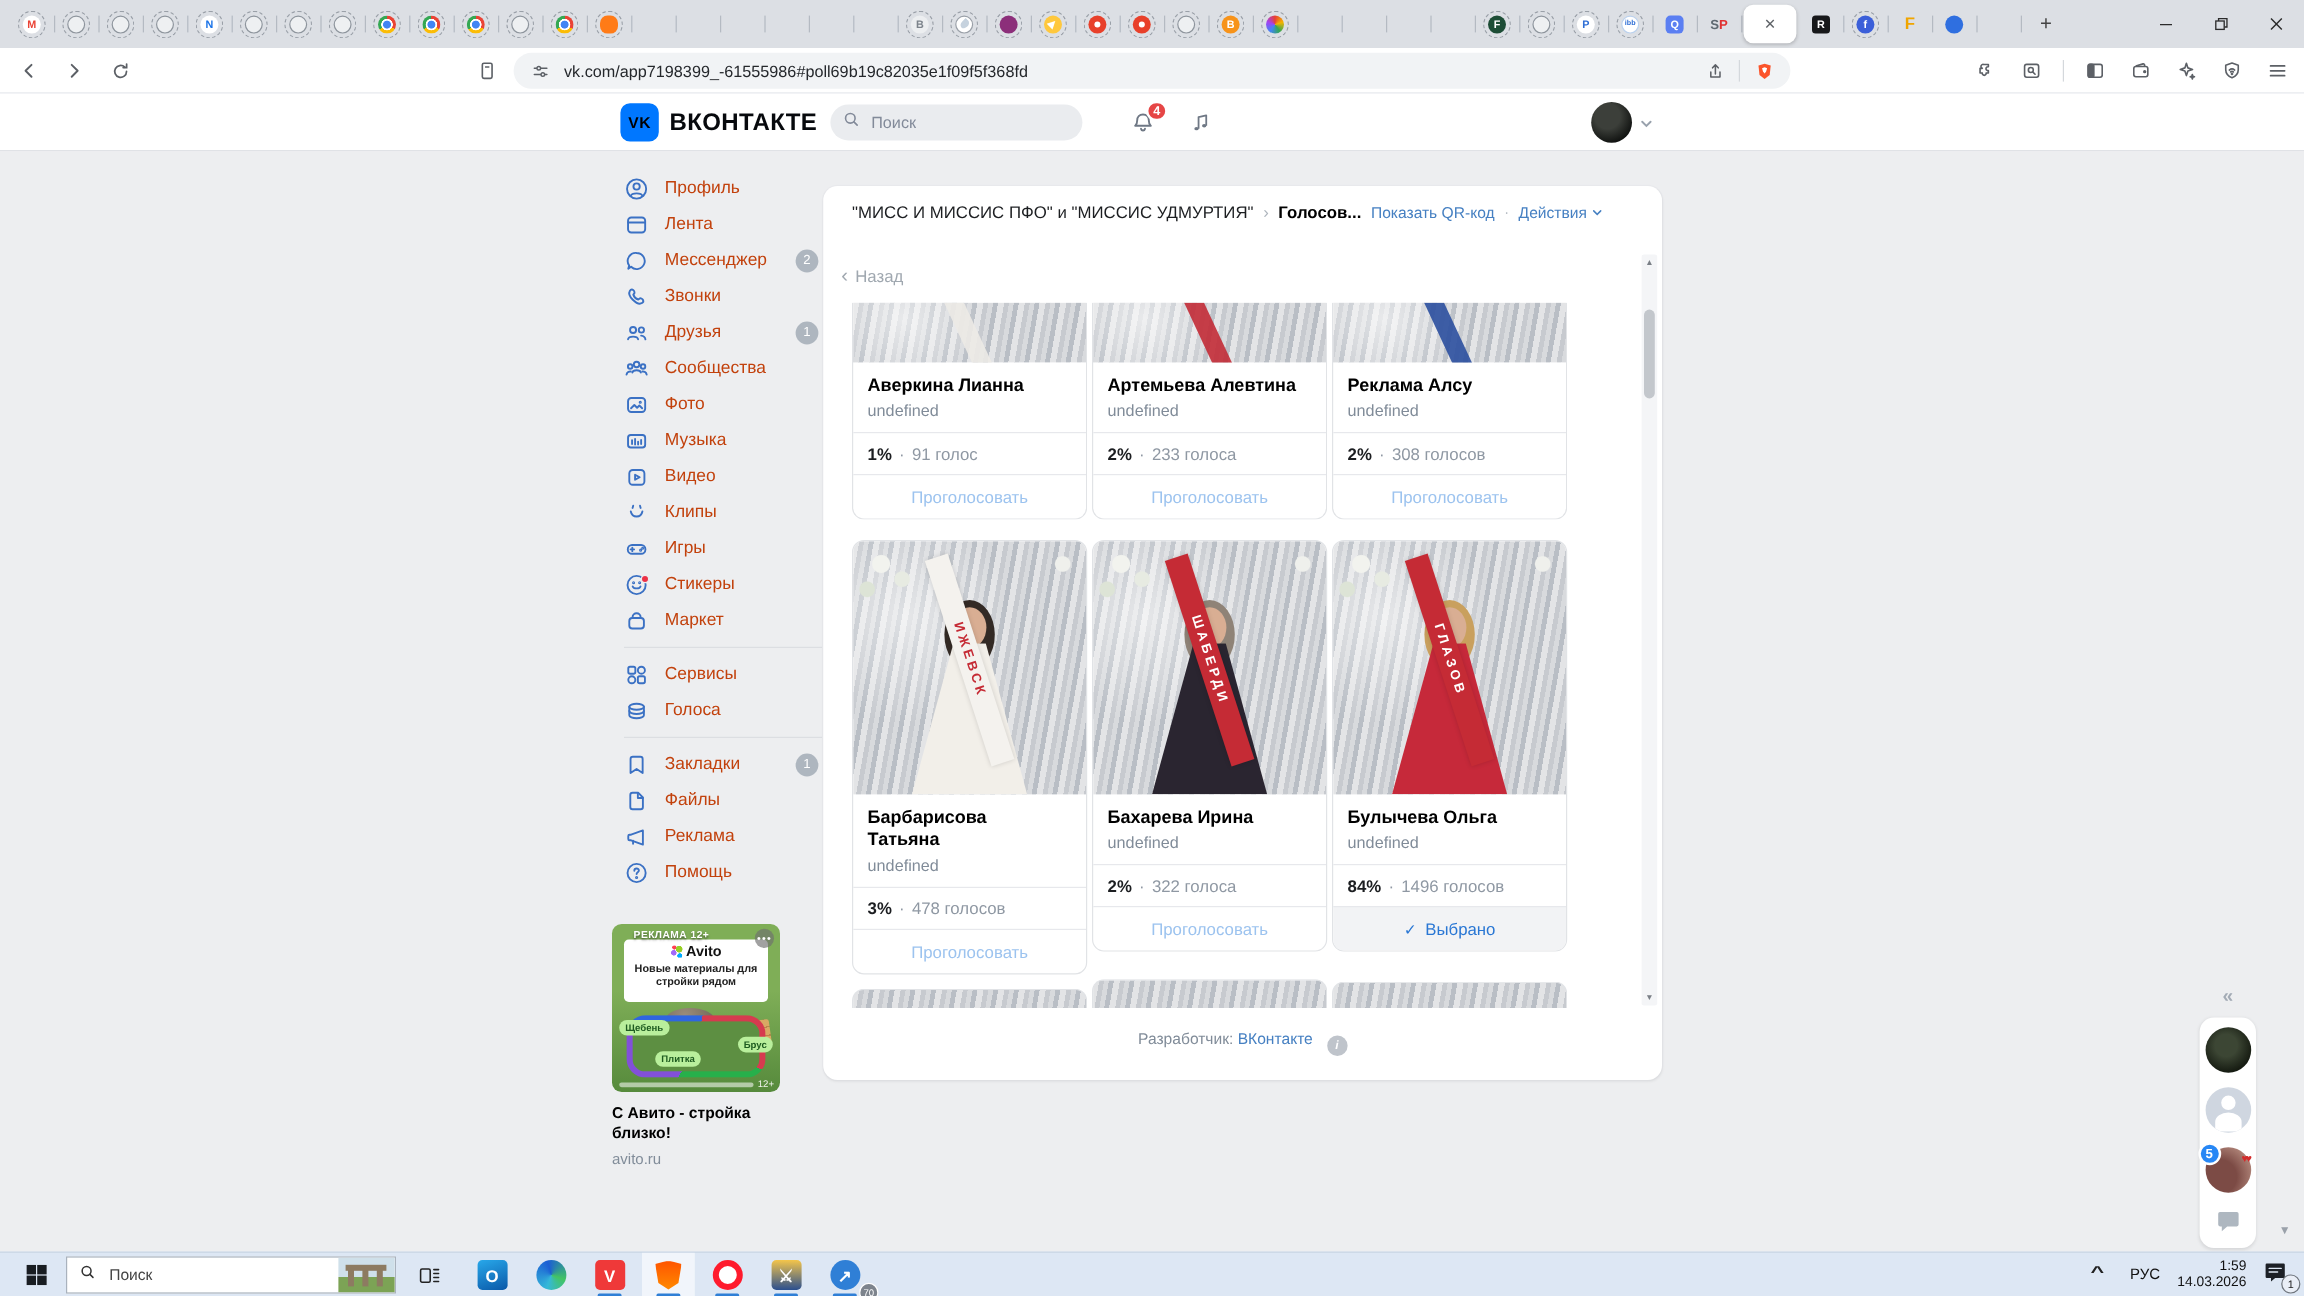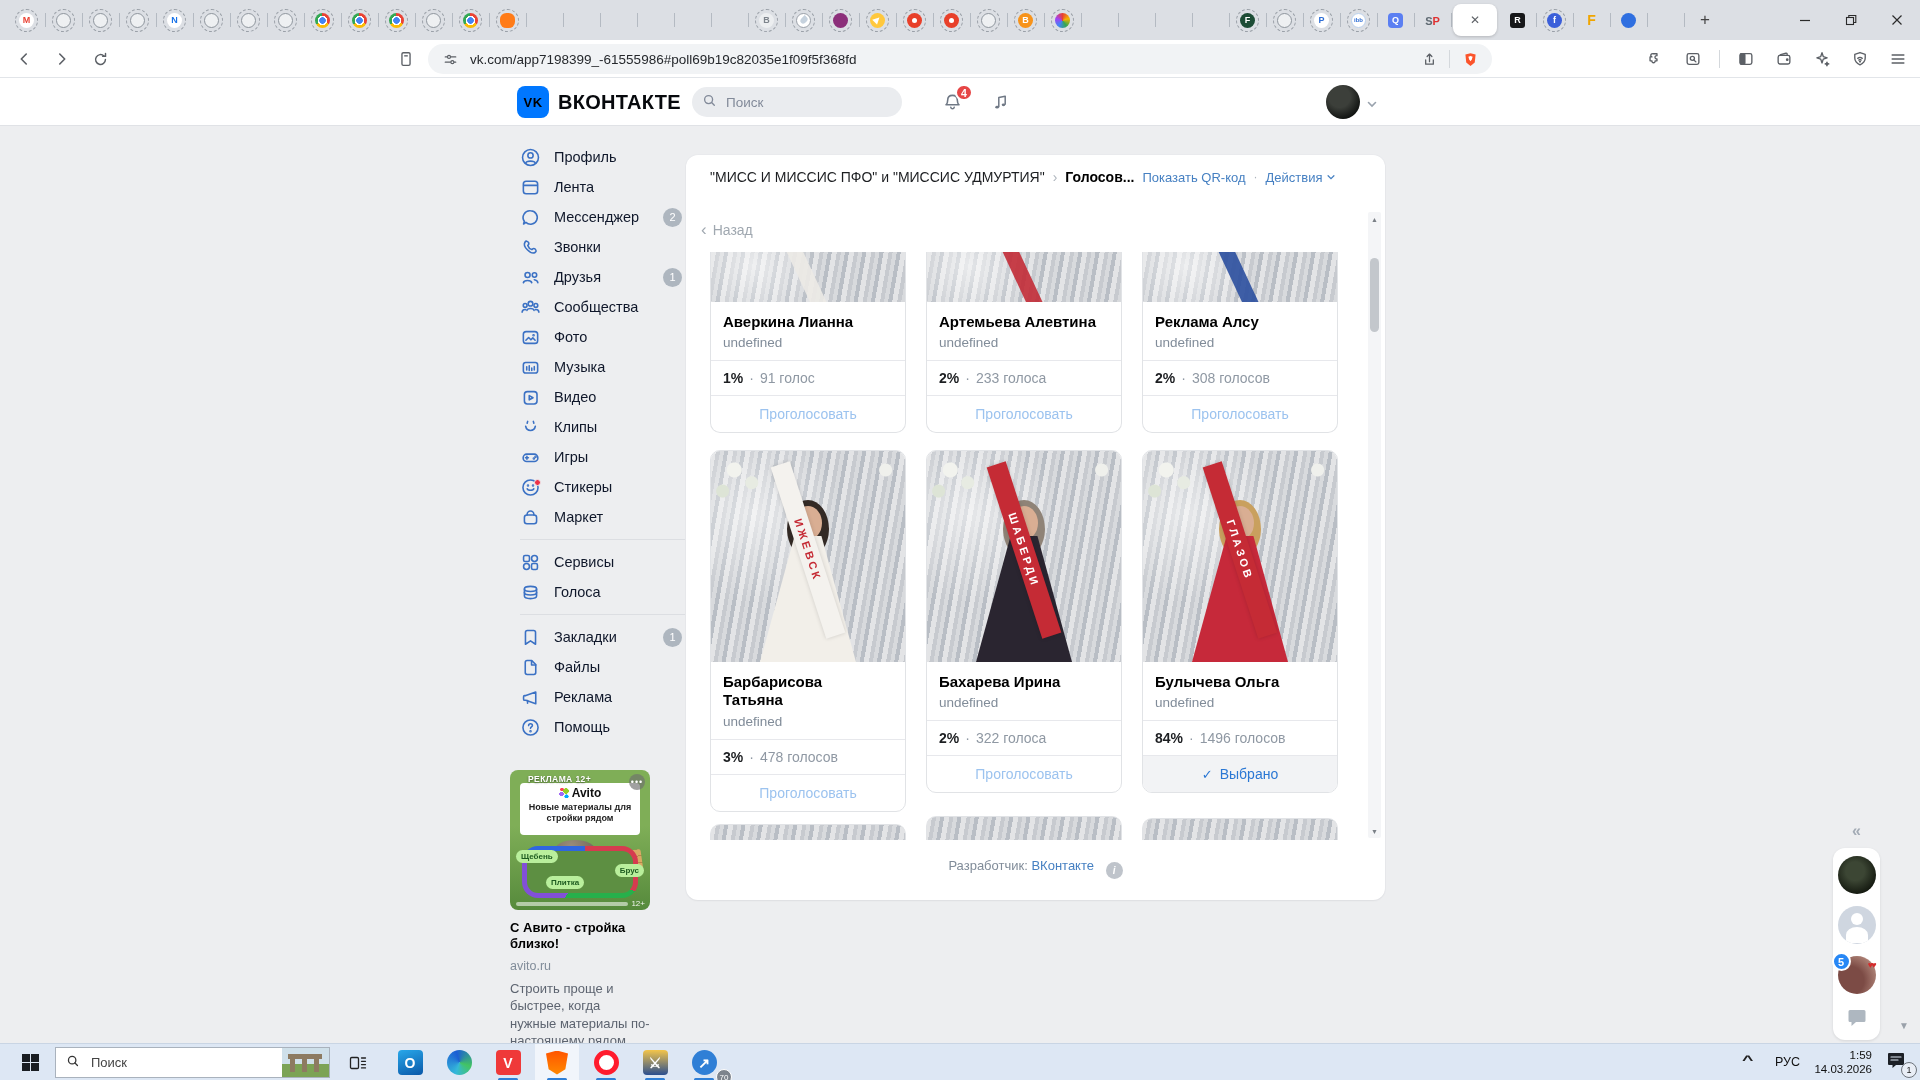--- a/index.html
+++ b/index.html
@@ -49,21 +49,21 @@
   .hdico{position:absolute;top:12px;width:24px;height:24px;display:flex;align-items:center;justify-content:center;}
   .bellbadge{position:absolute;left:955px;top:6px;min-width:17px;height:17px;border-radius:9px;background:#e64646;color:#fff;
     font-size:10.5px;font-weight:700;display:flex;align-items:center;justify-content:center;padding:0 4px;border:2px solid #fff;}
   .hdavatar{position:absolute;left:1326px;top:7px;width:34px;height:34px;border-radius:50%;
     background:radial-gradient(circle at 40% 35%,#3c3f3a 0 35%,#101210 75%);}
   .hdchev{position:absolute;left:1366px;top:18px;color:#99a2ad;}
 
   
   .sidebar{position:absolute;left:520px;top:142px;width:170px;}
   .sbitem{height:30px;display:flex;align-items:center;gap:13px;position:relative;cursor:pointer;}
-  .sblabel{font-size:14.5px;color:#0f172a;}
+  .sblabel{font-size:14.5px;color:#c2410c;}
   .sbbadge{position:absolute;right:8px;width:19px;height:19px;border-radius:50%;background:#aeb6bf;color:#fff;
     font-size:11px;display:flex;align-items:center;justify-content:center;}
   .sbdot{position:absolute;left:14px;top:2px;width:7px;height:7px;border-radius:50%;background:#ed3147;border:1.5px solid #edeef0;}
   .sbdiv{height:1px;background:#dcdee2;margin:7px 0 7px 0;}
   .sbico{width:21px;height:21px;position:relative;flex:0 0 auto;}
 
   
   .ad{position:absolute;left:510px;top:770px;width:140px;}
   .adimg{position:relative;width:140px;height:140px;border-radius:8px;overflow:hidden;
     background:linear-gradient(#7fae57 0 40%,#568a3c 100%);}
@@ -103,21 +103,21 @@
   .crumbchev{color:#aeb5bd;font-size:14px;}
   .crumbcur{font-size:14px;font-weight:700;color:#000;}
   .crumblink{font-size:13px;color:#4680c2;cursor:pointer;}
   .crumbsep{color:#aeb5bd;font-size:12px;}
   .apphead{position:absolute;left:687px;top:210px;width:697px;height:42px;}
   .backbtn{position:absolute;left:14px;top:11px;display:flex;align-items:center;gap:6px;color:#a0a8b0;font-size:14px;cursor:pointer;}
   .backchev{font-size:17px;line-height:1;}
   .apptitle{position:absolute;left:0;right:0;top:13px;text-align:center;font-size:13.5px;font-weight:700;color:#0c0d0e;}
 
   .appscroll{position:absolute;left:687px;top:252px;width:697px;height:588px;overflow:hidden;}
-  .cardrow{position:absolute;left:23px;display:flex;gap:20px;align-items:flex-start;}
+  .cardrow{position:absolute;left:23px;display:flex;gap:4px;align-items:flex-start;}
   .card{width:196px;background:#fff;border:1px solid #e1e3e6;border-radius:10px;overflow:hidden;flex:0 0 auto;}
   .card.cut{border-top:none;border-radius:0 0 10px 10px;}
   .cimg{position:relative;width:100%;overflow:hidden;background:
     radial-gradient(circle at 22% 28%,rgba(255,255,255,.6),transparent 42%),
     repeating-linear-gradient(100deg,#e3e4e6 0 5px,#c7cacf 5px 9px,#d8dadd 9px 13px,#b9bec5 13px 17px);}
   .cimg.full{background:
     radial-gradient(circle at 12% 9%,#f2f3ee 0 7px,transparent 8px),
     radial-gradient(circle at 21% 15%,#e7ebe2 0 6px,transparent 7px),
     radial-gradient(circle at 6% 19%,#dde4d6 0 6px,transparent 7px),
     radial-gradient(circle at 90% 9%,#eff0ec 0 6px,transparent 7px),
@@ -730,21 +730,20 @@
       <div class="bricks"></div>
       <div class="adring"></div>
       <span class="adpill" style="left:6px;top:80px;">Щебень</span>
       <span class="adpill" style="left:36px;top:106px;">Плитка</span>
       <span class="adpill" style="right:6px;top:94px;">Брус</span>
       <div class="adfineprint"></div>
       <span class="adage2">12+</span>
     </div>
     <div class="adtitle">С Авито - стройка близко!</div>
     <div class="addomain">avito.ru</div>
-    <div class="addesc">Строить проще и быстрее, когда нужные материалы по-настоящему рядом.</div>
   </div>
 
   <div class="panel"></div>
 
   <div class="crumbs">
     <span class="crumbpath">"МИСС И МИССИС ПФО" и "МИССИС УДМУРТИЯ"</span>
     <span class="crumbchev">›</span>
     <span class="crumbcur">Голосов...</span>
     <span class="crumblink">Показать QR-код</span>
     <span class="crumbsep">·</span>

